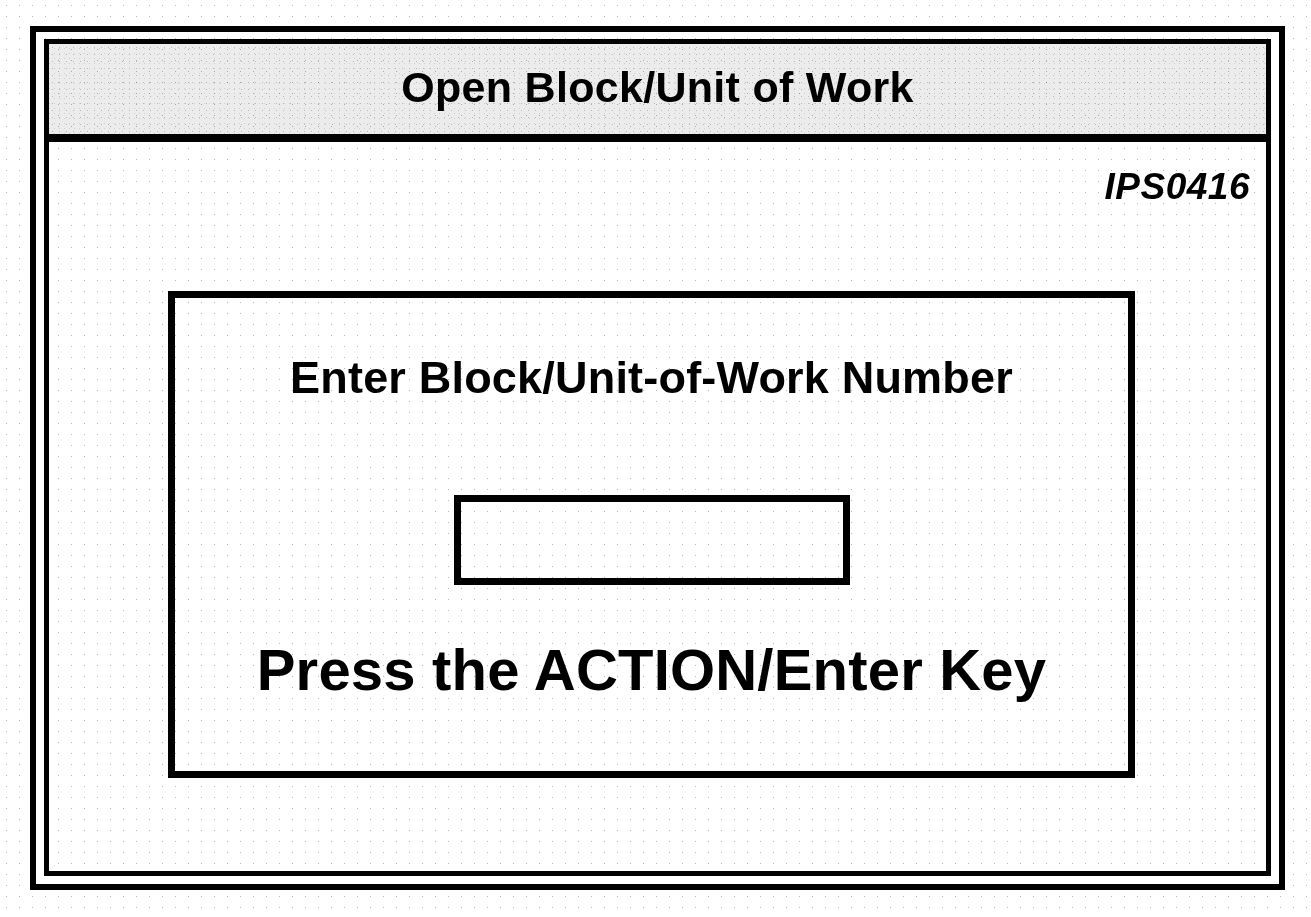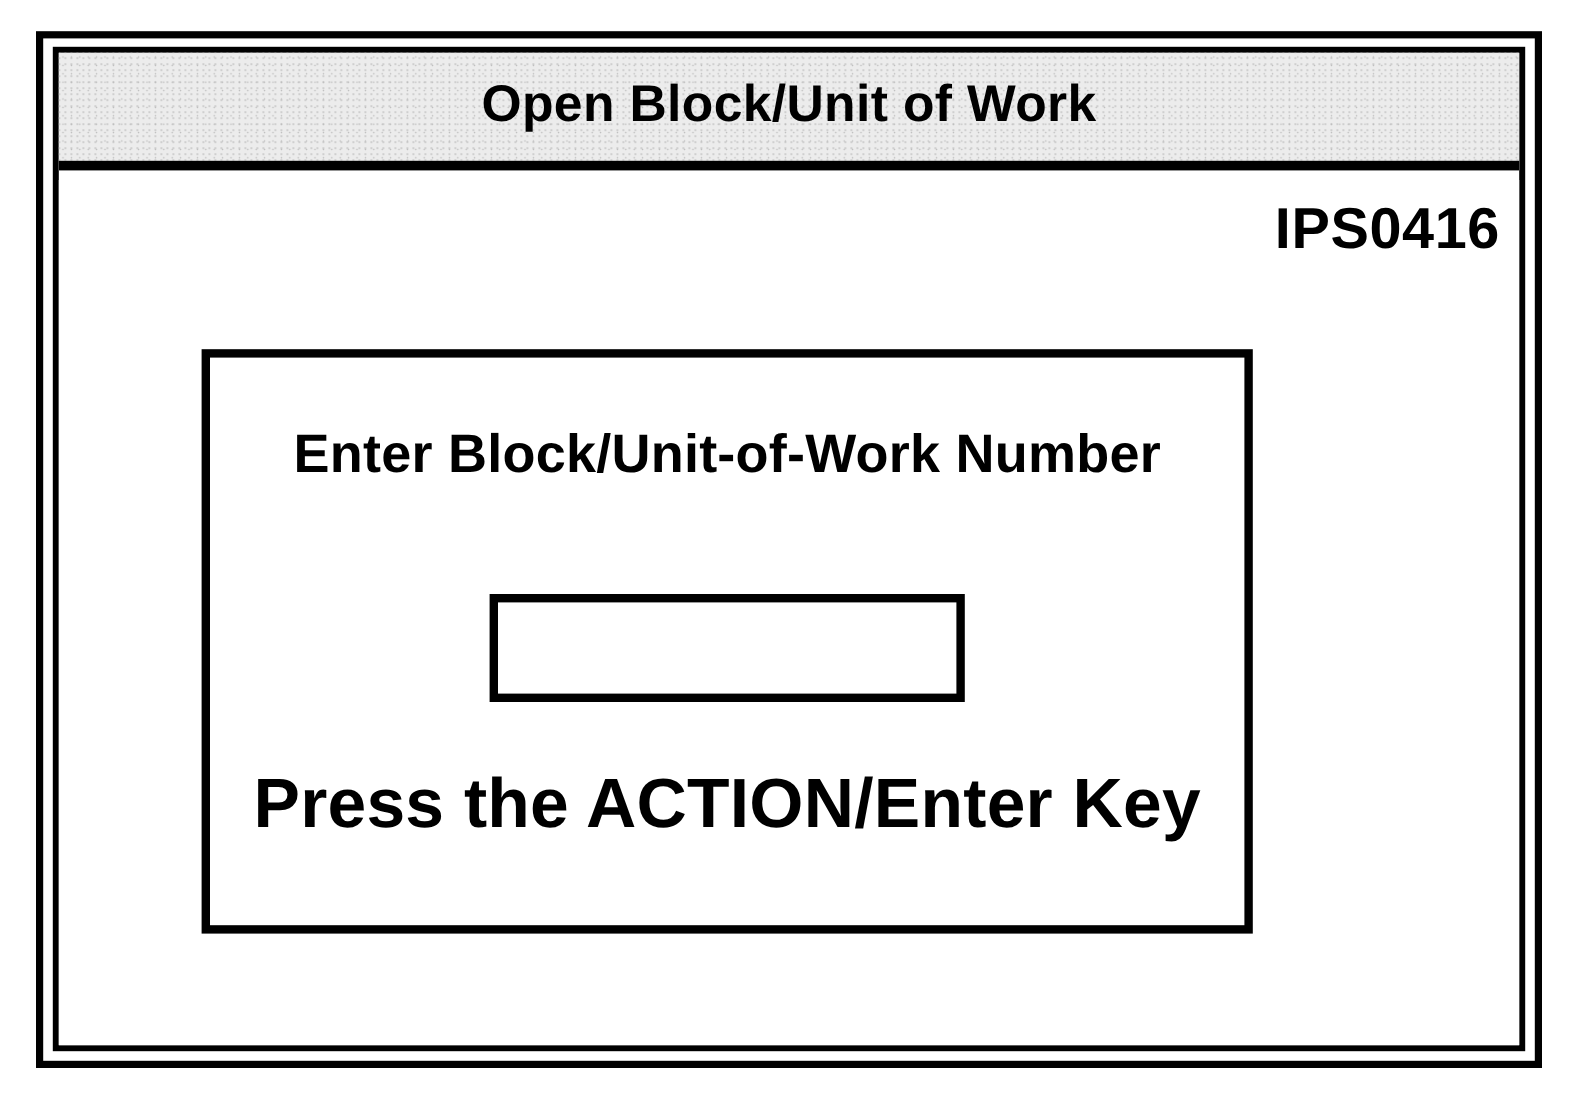--- a/index.html
+++ b/index.html
@@ -88,34 +88,35 @@
     right: 0;
     bottom: 0;
     background: #ffffff;
   }
 
   
   .screen-id {
     position: absolute;
     right: 16px;
     top: 18px;
-    font-size: 48px;
+    font-size: 37px;
     font-weight: bold;
     line-height: 1;
     letter-spacing: 0.5px;
     white-space: nowrap;
     color: #000000;
+    font-style: italic;
   }
 
   
   .panel {
     position: absolute;
     left: 119px;
     top: 141px;
-    width: 876px;
+    width: 967px;
     height: 487px;
     box-sizing: border-box;
     border: 7px solid #000000;
     background: #ffffff;
   }
 
   .panel-prompt {
     position: absolute;
     left: 0;
     right: 0;

